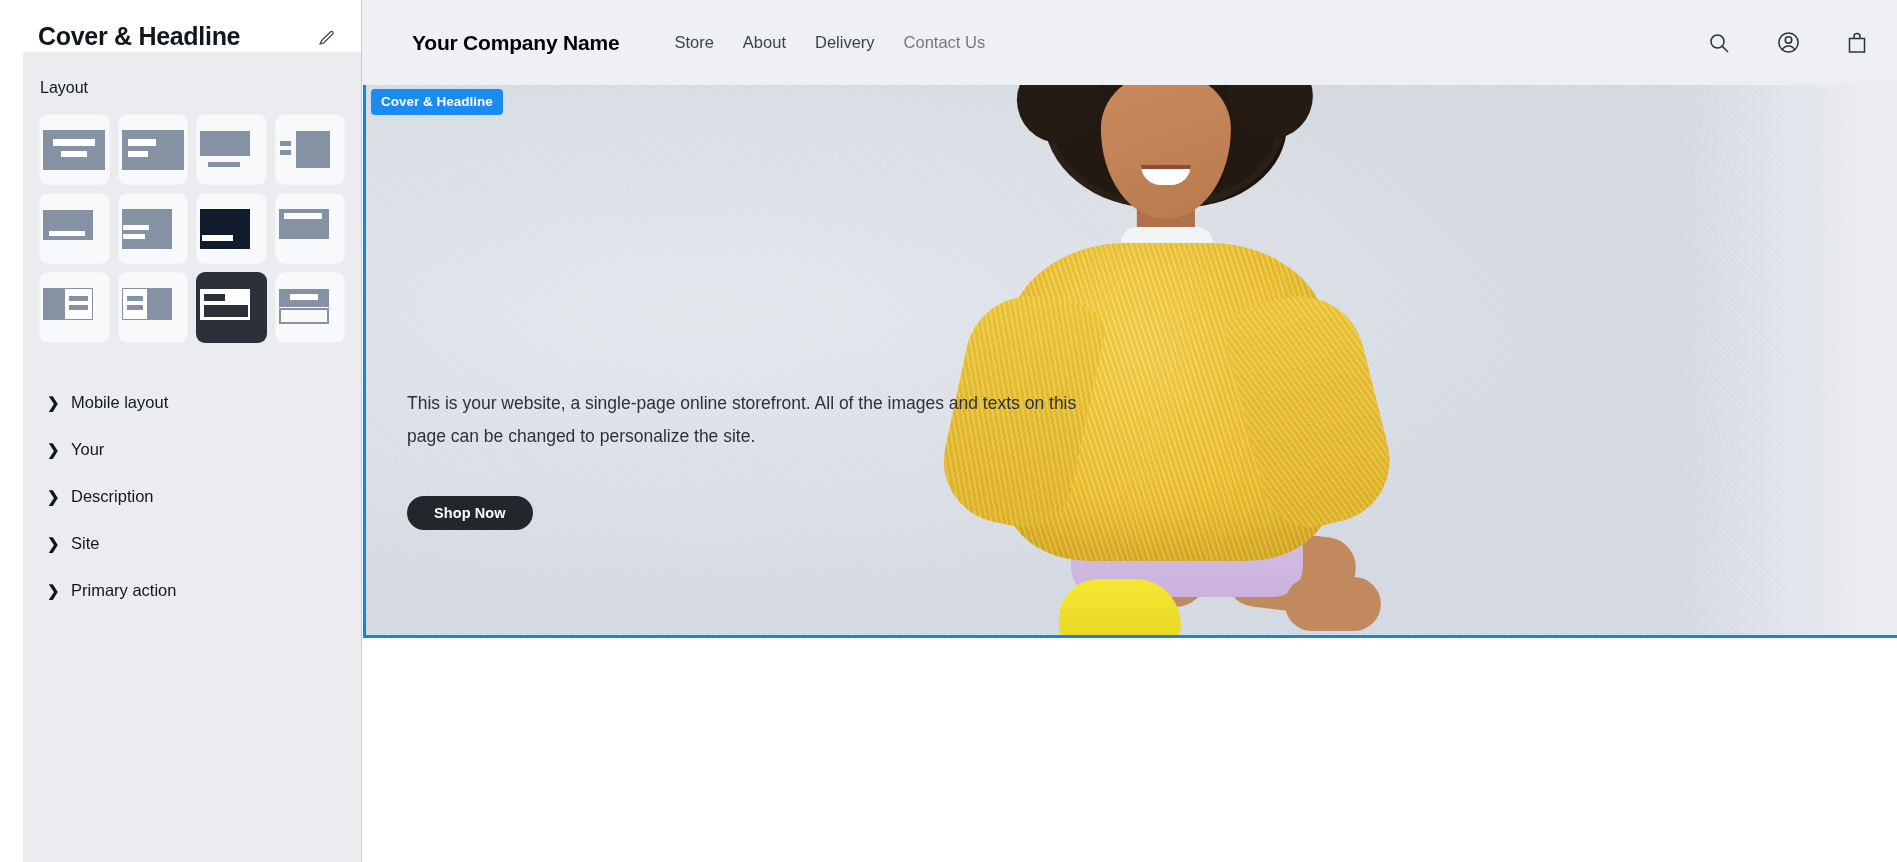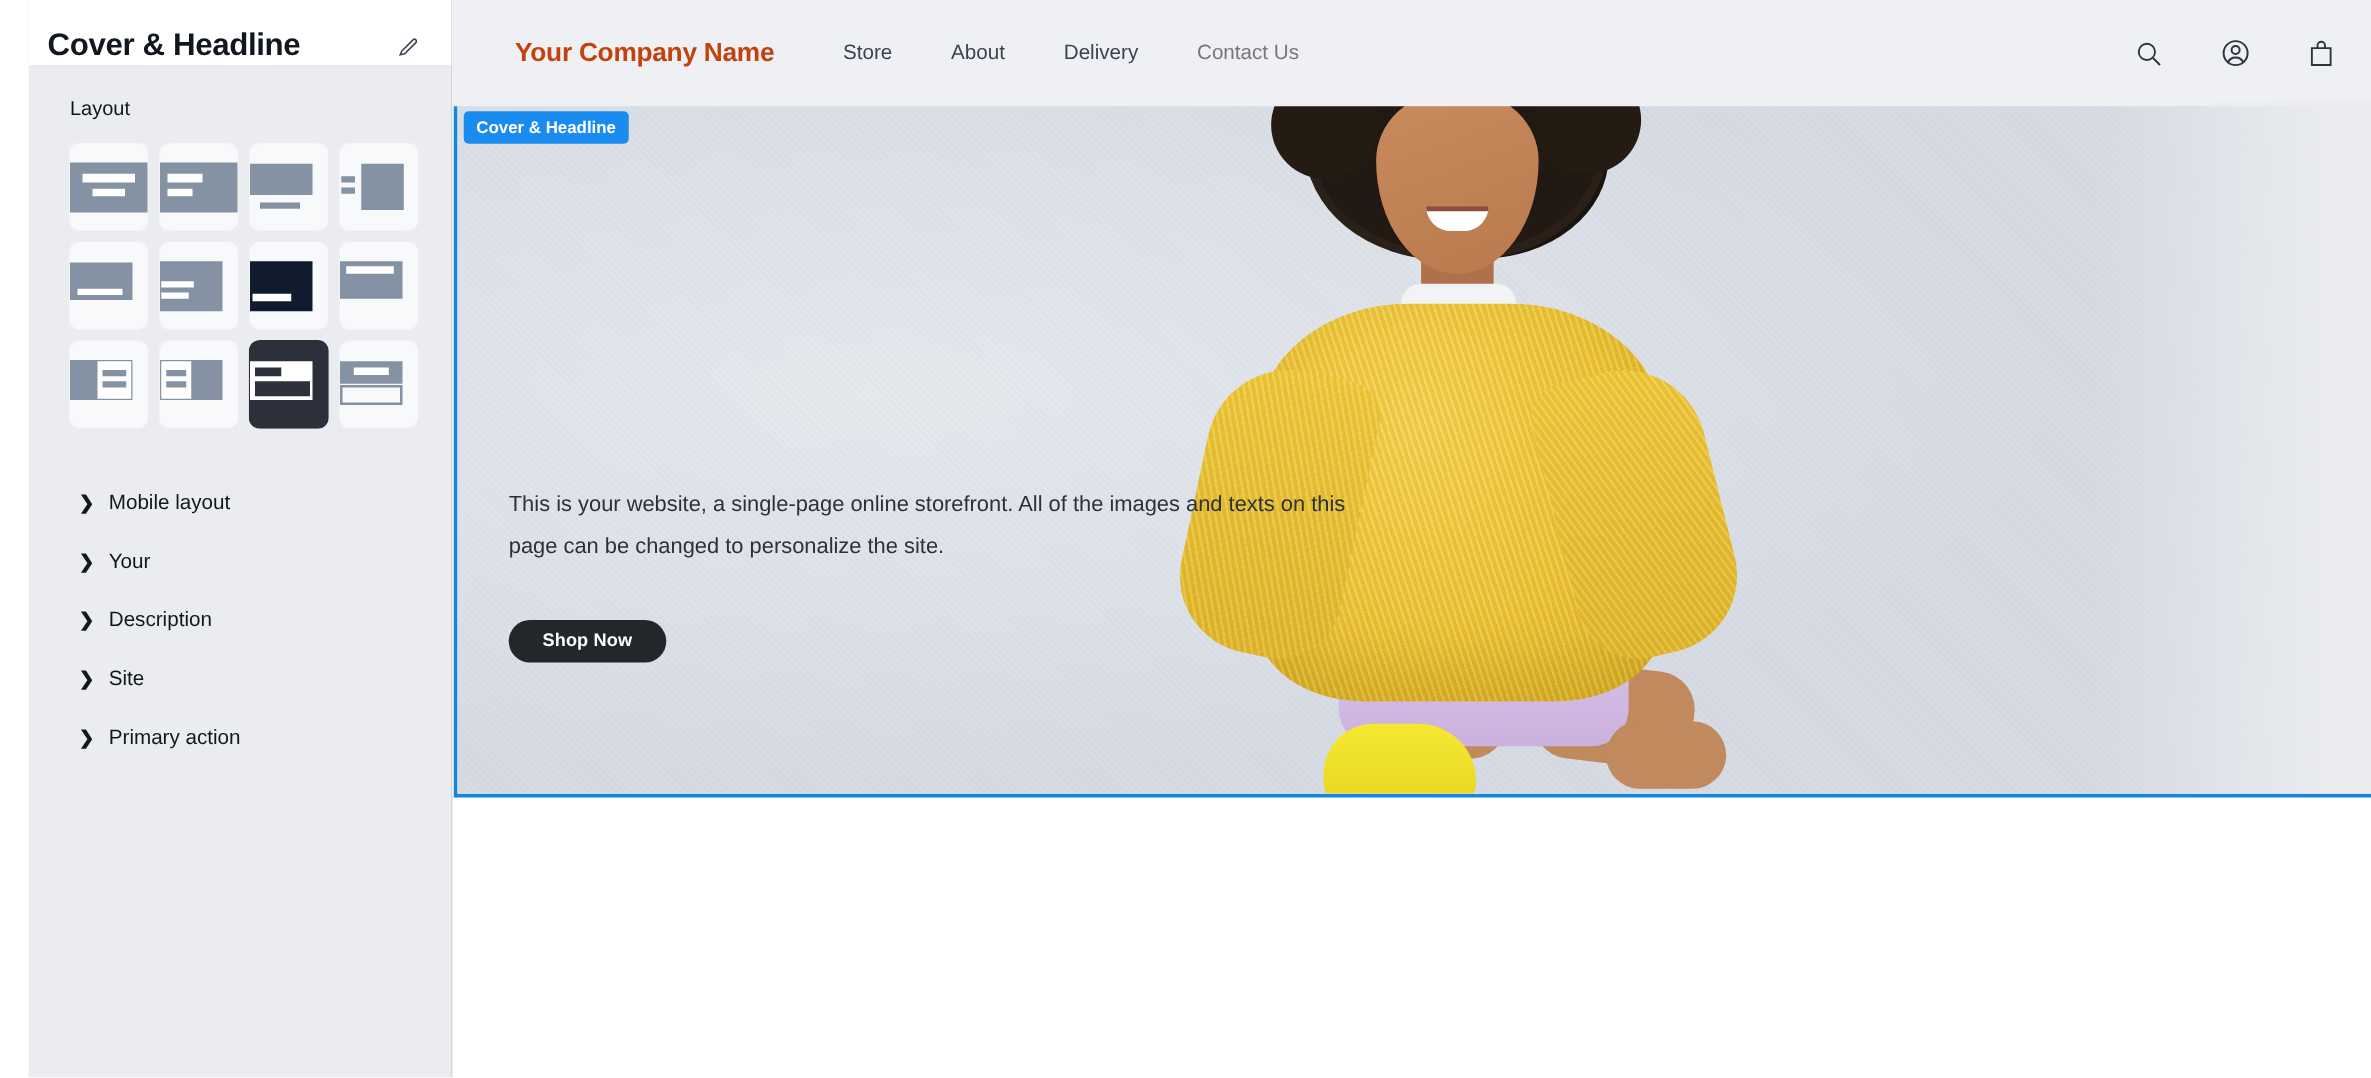--- a/index.html
+++ b/index.html
@@ -35,21 +35,21 @@
   .tabs { display:flex; margin-top:24px; }
   .tab {
     flex:1; text-align:center; font-size:16.5px; padding:10px 0 13px;
     color:#6b7684; cursor:pointer; position:relative;
   }
   .tab.active { color:#12171F; }
   .tab.active:after {
     content:""; position:absolute; left:0; right:0; bottom:0;
     height:3px; background:#12171F;
   }
-  .sb-body { flex:1; overflow:hidden; padding:0 32px; }
+  .sb-body { flex:1; overflow:hidden; padding:0 16px; }
 
   .layout-label {
     font-size:16px; color:#12171F; margin:27px 0 0 0; padding-left:1px;
   }
   .thumb-grid {
     display:grid; grid-template-columns:repeat(4, 1fr);
     gap:8px; margin-top:17px;
   }
   .thumb {
     background:#F8F9FA; border-radius:9px; height:71px;
@@ -75,22 +75,22 @@
   .sect-label { font-size:16.5px; color:#12171F; }
 
   
   .preview { flex:1; height:862px; position:relative; background:#ffffff; overflow:hidden; }
 
   .site-nav {
     height:85px; background:#EEF0F3;
     display:flex; align-items:center; padding:0 50px 0 50px;
     position:relative; z-index:4;
   }
-  .brand { font-size:21px; font-weight:700; color:#c2410c; letter-spacing:-0.2px; }
-  .nav-links { display:flex; gap:47px; margin-left:55px; }
+  .brand { font-size:21px; font-weight:700; color:#000000; letter-spacing:-0.2px; }
+  .nav-links { display:flex; gap:29px; margin-left:55px; }
   .nav-link { font-size:16.5px; color:#3C4350; cursor:pointer; }
   .nav-link.behind { color:#4a4a46; opacity:.72; }
   .nav-icons { margin-left:auto; display:flex; gap:43px; align-items:center; }
   .nav-ico { width:26px; height:26px; color:#2d3340; cursor:pointer; display:flex; align-items:center; justify-content:center;}
 
   .hero-wrap {
     position:absolute; left:1px; top:78px; right:0px; height:560px;
     border:3px solid #1386E0;
     overflow:hidden;
   }

